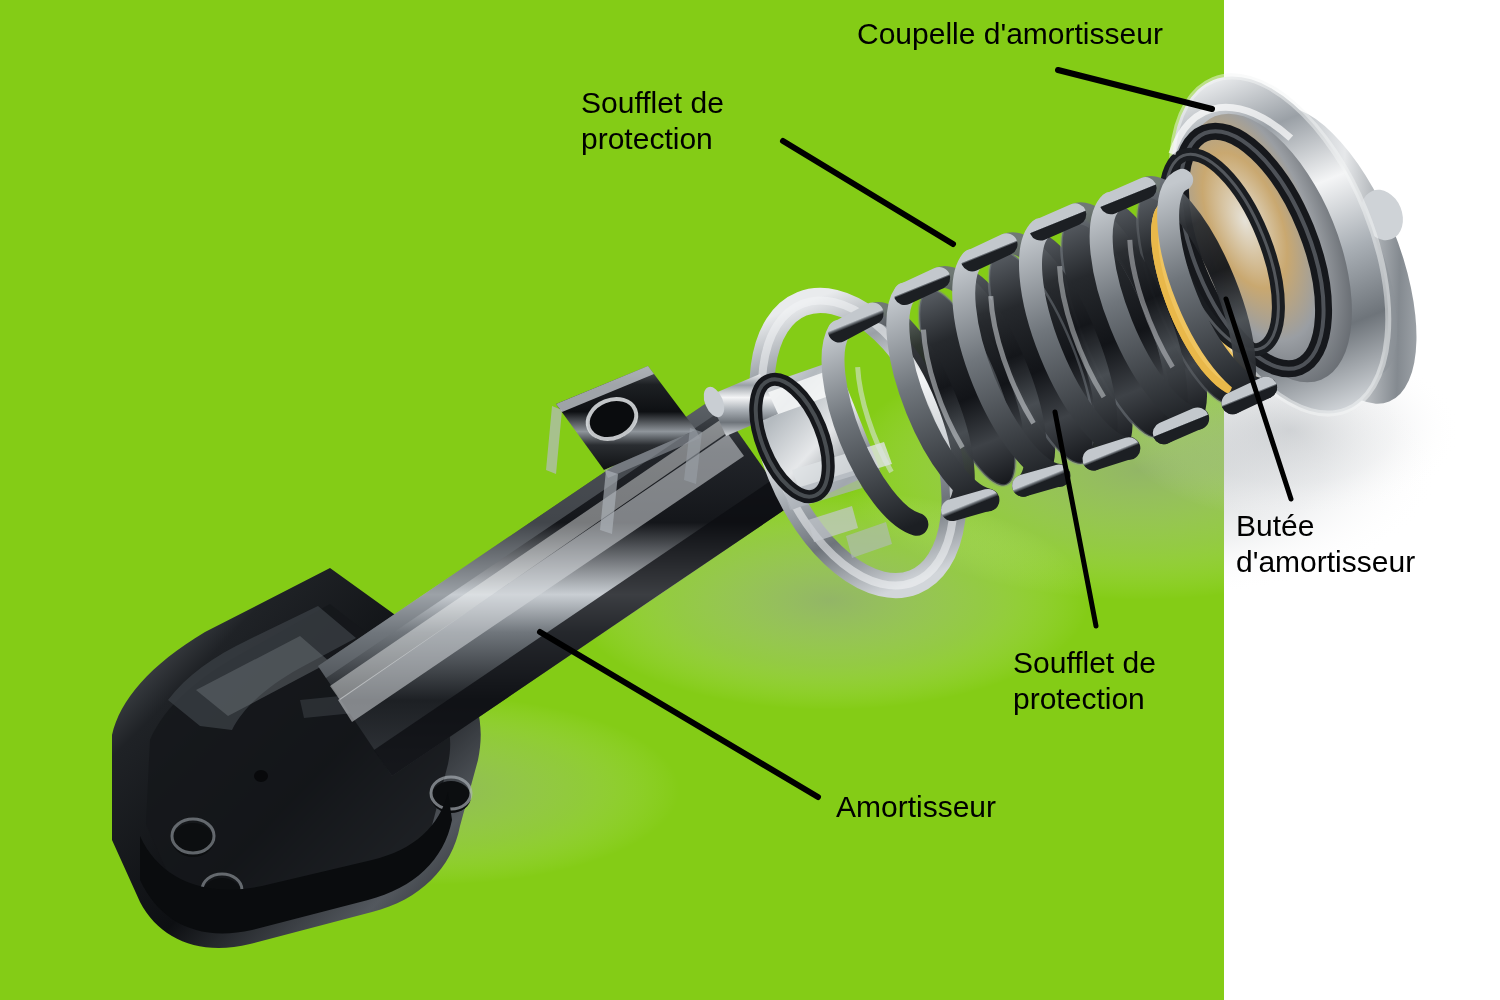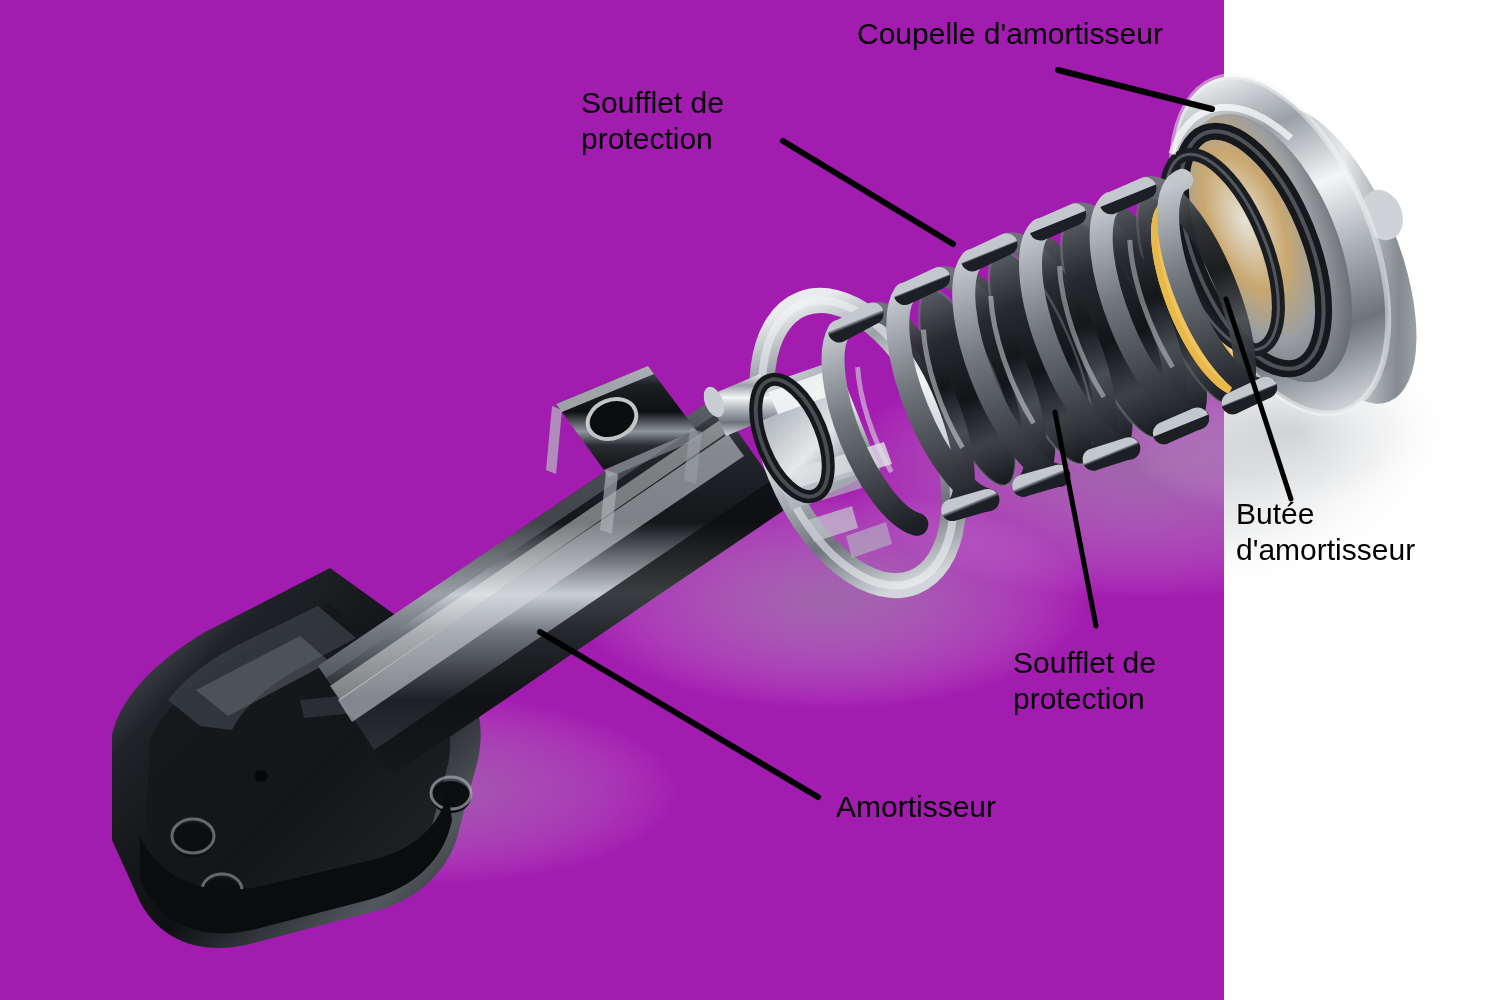--- a/index.html
+++ b/index.html
@@ -1,25 +1,25 @@
 <!DOCTYPE html>
 <html><head>
 <meta charset="utf-8">
 <style>
   html,body{margin:0;padding:0;background:#fff;}
   body{width:1500px;height:1000px;overflow:hidden;
        font-family:"Liberation Sans","DejaVu Sans",sans-serif;}
-  #stage{position:relative;width:1224px;height:1000px;background:#a21caf;}
+  #stage{position:relative;width:1224px;height:1000px;background:#84cc16;}
   #art{position:absolute;inset:0;width:1500px;height:1000px;}
   .lbl{position:absolute;color:#000;font-size:30px;line-height:36px;
        font-family:"Liberation Sans","DejaVu Sans",sans-serif;
        white-space:pre-line;letter-spacing:0px;}
   #lbl-coupelle{left:857px;top:16px;}
   #lbl-soufflet-haut{left:581px;top:85px;}
-  #lbl-butee{left:1236px;top:496px;}
+  #lbl-butee{left:1236px;top:508px;}
   #lbl-soufflet-bas{left:1013px;top:645px;}
   #lbl-amortisseur{left:836px;top:789px;}
 </style>
 </head>
 <body>
 
 <div id="stage">
 
   <svg id="art" viewBox="0 0 1500 1000">
     <defs>

